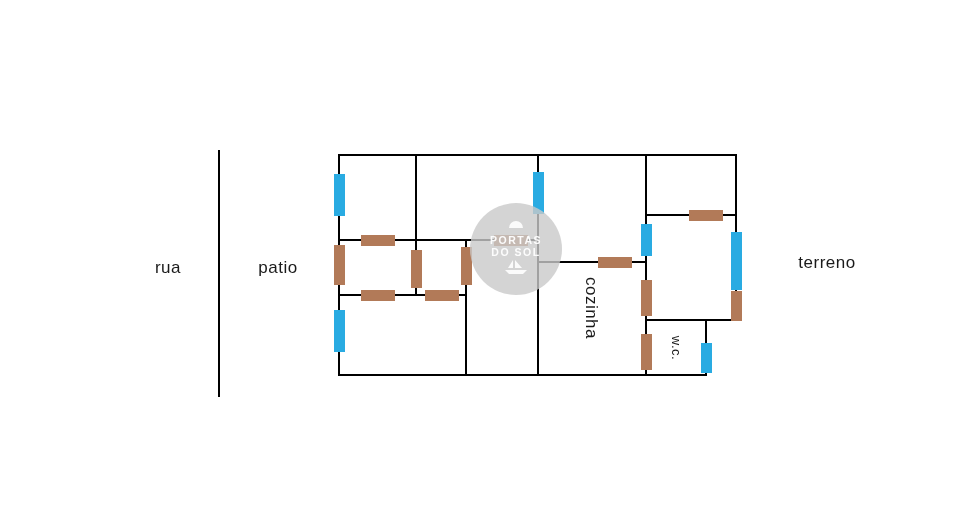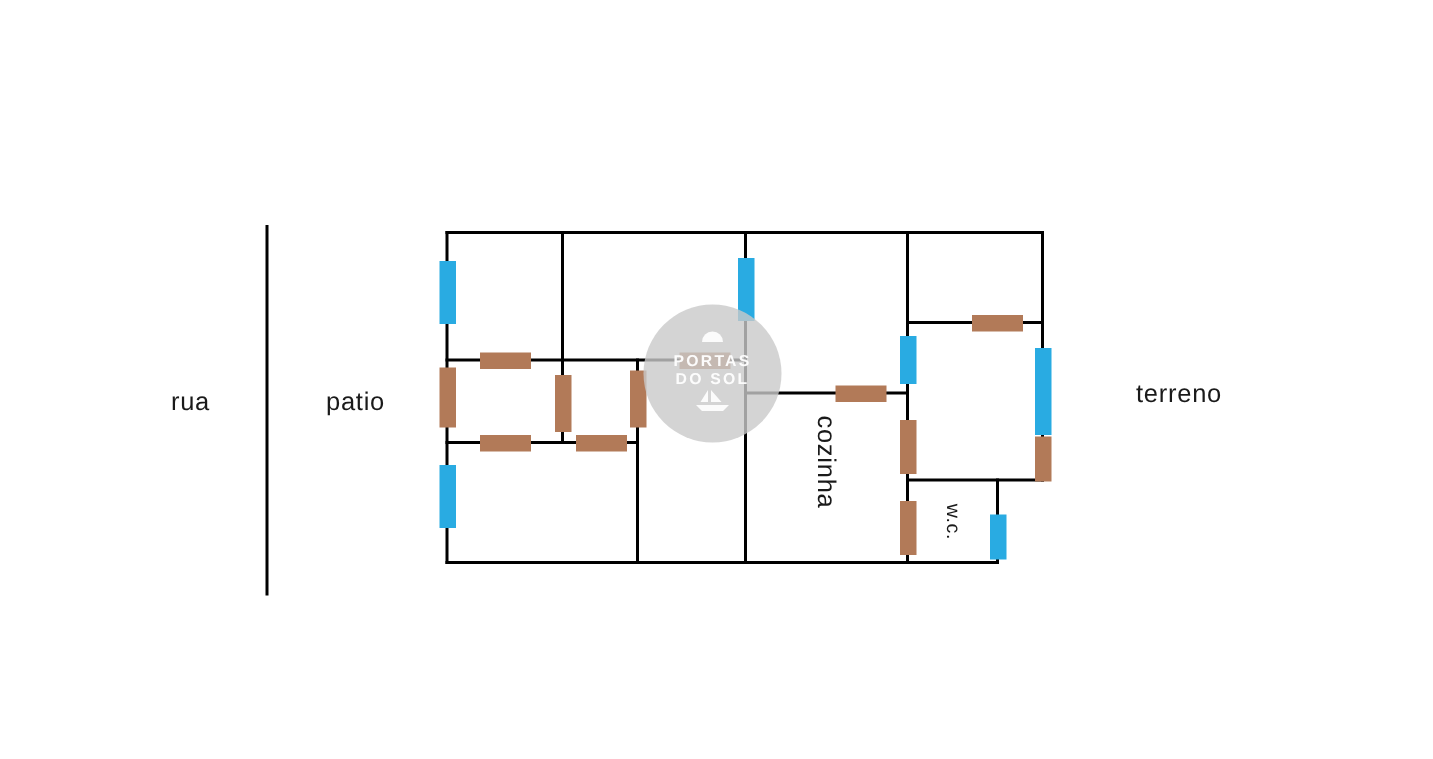--- a/index.html
+++ b/index.html
@@ -1,21 +1,21 @@
 <!DOCTYPE html>
 <html><head>
 <meta charset="utf-8">
 <style>
   html,body{margin:0;padding:0;}
   body{
     width:955px;height:506px;overflow:hidden;
     font-family:"Liberation Sans",sans-serif;
     background:#ffffff;
   }
-  #app{position:relative;width:807px;height:506px;}
+  #app{position:relative;width:807px;height:506px;margin-left:41px;}
   svg{display:block;}
   .lbl{
     font-family:"Liberation Sans",sans-serif;
     font-size:17px;
     fill:#1a1a1a;
     text-anchor:middle;
     letter-spacing:0.5px;
   }
   .lbl-small{font-size:13px;}
   .wm{

